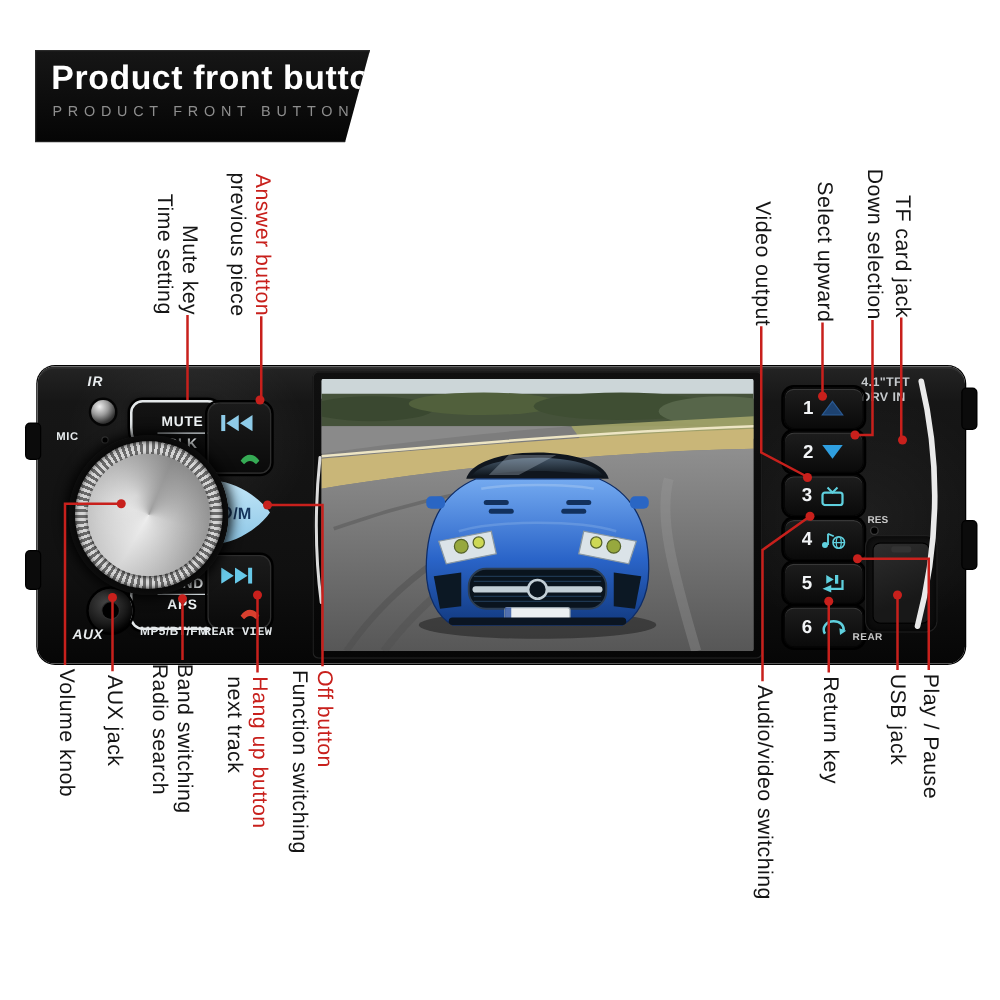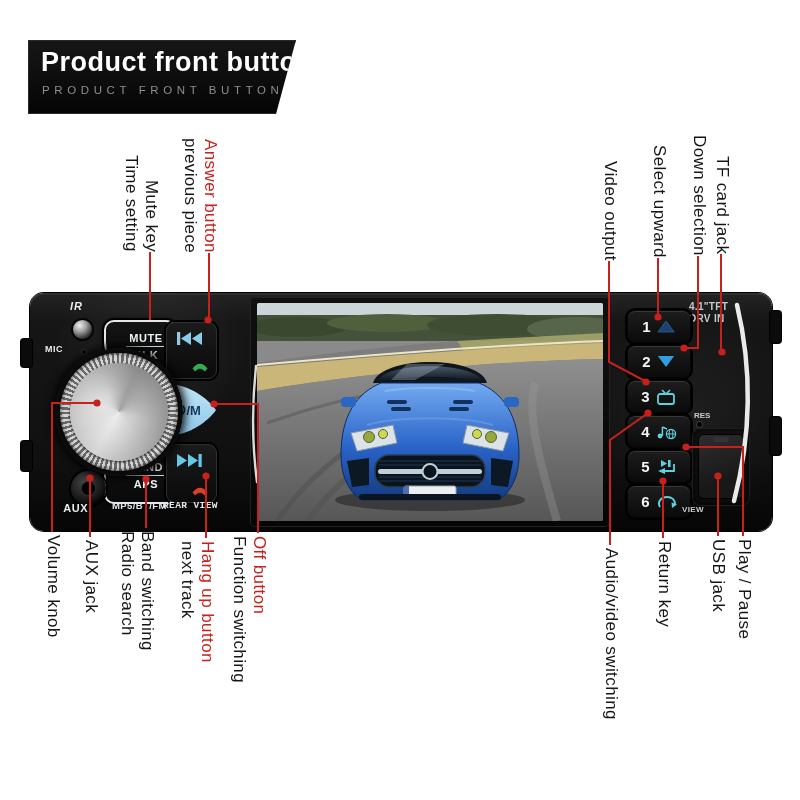--- a/index.html
+++ b/index.html
@@ -58,21 +58,21 @@
     background:
       conic-gradient(from 210deg,rgba(255,255,255,.55),rgba(255,255,255,0) 22%,rgba(0,0,0,.28) 48%,rgba(255,255,255,0) 72%,rgba(255,255,255,.55)),
       radial-gradient(circle at 40% 34%,#f2f2f2,#c6c6c6 40%,#969696 75%,#7c7c7c 100%);
     box-shadow:0 1px 3px rgba(0,0,0,.7);}
   #power-leaf{position:absolute;left:128px;top:89px;z-index:2;}
   #aux-jack{position:absolute;left:41px;top:178px;width:35px;height:35px;border-radius:50%;
     background:radial-gradient(circle at 40% 33%,#454545,#1b1b1b 52%,#000 78%);
     box-shadow:0 0 0 2px #000;}
   #aux-jack::after{content:"";position:absolute;left:50%;top:50%;width:13px;height:13px;
     margin:-6.5px 0 0 -6.5px;border-radius:50%;background:#000;box-shadow:0 0 3px #000 inset,0 0 0 1px #2c2c2c;}
-  #aux-label{left:28px;top:209px;width:30px;text-align:right;font-size:11px;letter-spacing:.5px;}
+  #aux-label{left:28px;top:209px;width:30px;text-align:left;font-size:11px;letter-spacing:.5px;font-style:italic;}
   .caption{position:absolute;top:207px;font-size:9.5px;font-weight:bold;color:#e4e8ea;letter-spacing:.4px;}
   #cap-mp5{left:82px;} #cap-rear{left:133px;font-family:Liberation Mono, monospace;}
 
   
   #screen-bezel{position:absolute;left:220px;top:4px;width:360px;height:230px;border-radius:5px;
     background:linear-gradient(180deg,#101010,#060606);box-shadow:0 0 0 1px #222 inset;}
   #screen{position:absolute;left:227px;top:10px;width:346px;height:218px;overflow:hidden;
     border-radius:2px;box-shadow:0 0 8px rgba(0,0,0,.9) inset;}
 
   
@@ -307,21 +307,21 @@
         <path d="M5,13 C2,8 6,3 12,3 C17,3 20,6 20,10" fill="none" stroke="#5fd0de" stroke-width="2"></path>
         <polygon points="16.5,8.5 22,10.5 17,14" fill="#5fd0de"></polygon>
       </svg>
     </div>
 
     <div class="panel-text" id="res-label">RES</div>
     <div id="res-hole"></div>
     <div class="recess" id="usb-recess">
       <div id="usb-door"></div>
     </div>
-    <div class="panel-text" id="charg-label">VIEW</div>
+    <div class="panel-text" id="charg-label">REAR</div>
   </div>
 
   <svg id="overlay" width="800" height="800" viewBox="0 0 800 800">
     <path d="M256,366 C252,404 252,444 257,482" stroke="#f2f2f2" stroke-width="2.4" fill="none" stroke-linecap="round" opacity=".9"></path>
     <path d="M737,305 Q760,402 734,501" stroke="#f5f5f5" stroke-width="4.5" fill="none" stroke-linecap="round" opacity=".95"></path>
     <g id="conn-group" stroke="#c8201c" stroke-width="2" fill="none">
         <polyline points="150,252 150,320"></polyline>
         <polyline points="209,253 209,318"></polyline>
         <polyline points="609,261 609,362 645,381"></polyline>
         <polyline points="658,258 658,314"></polyline>

